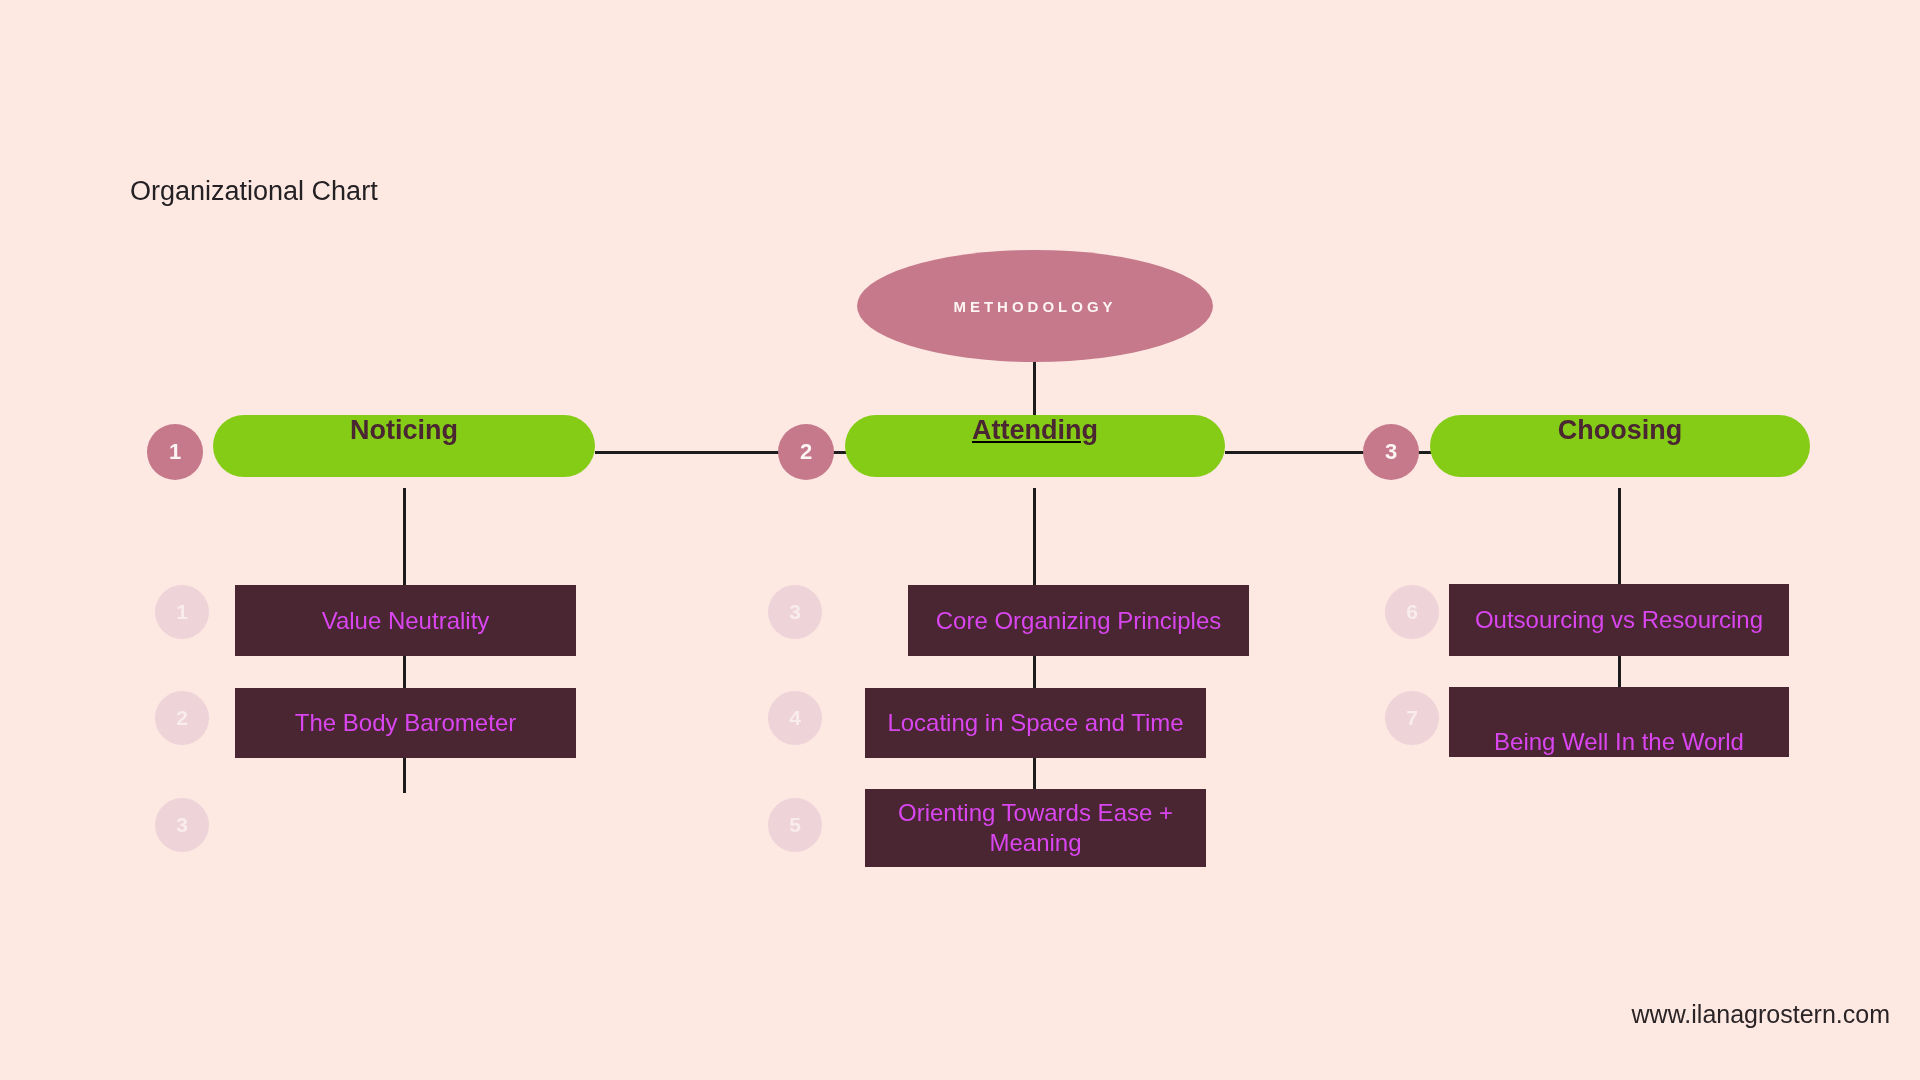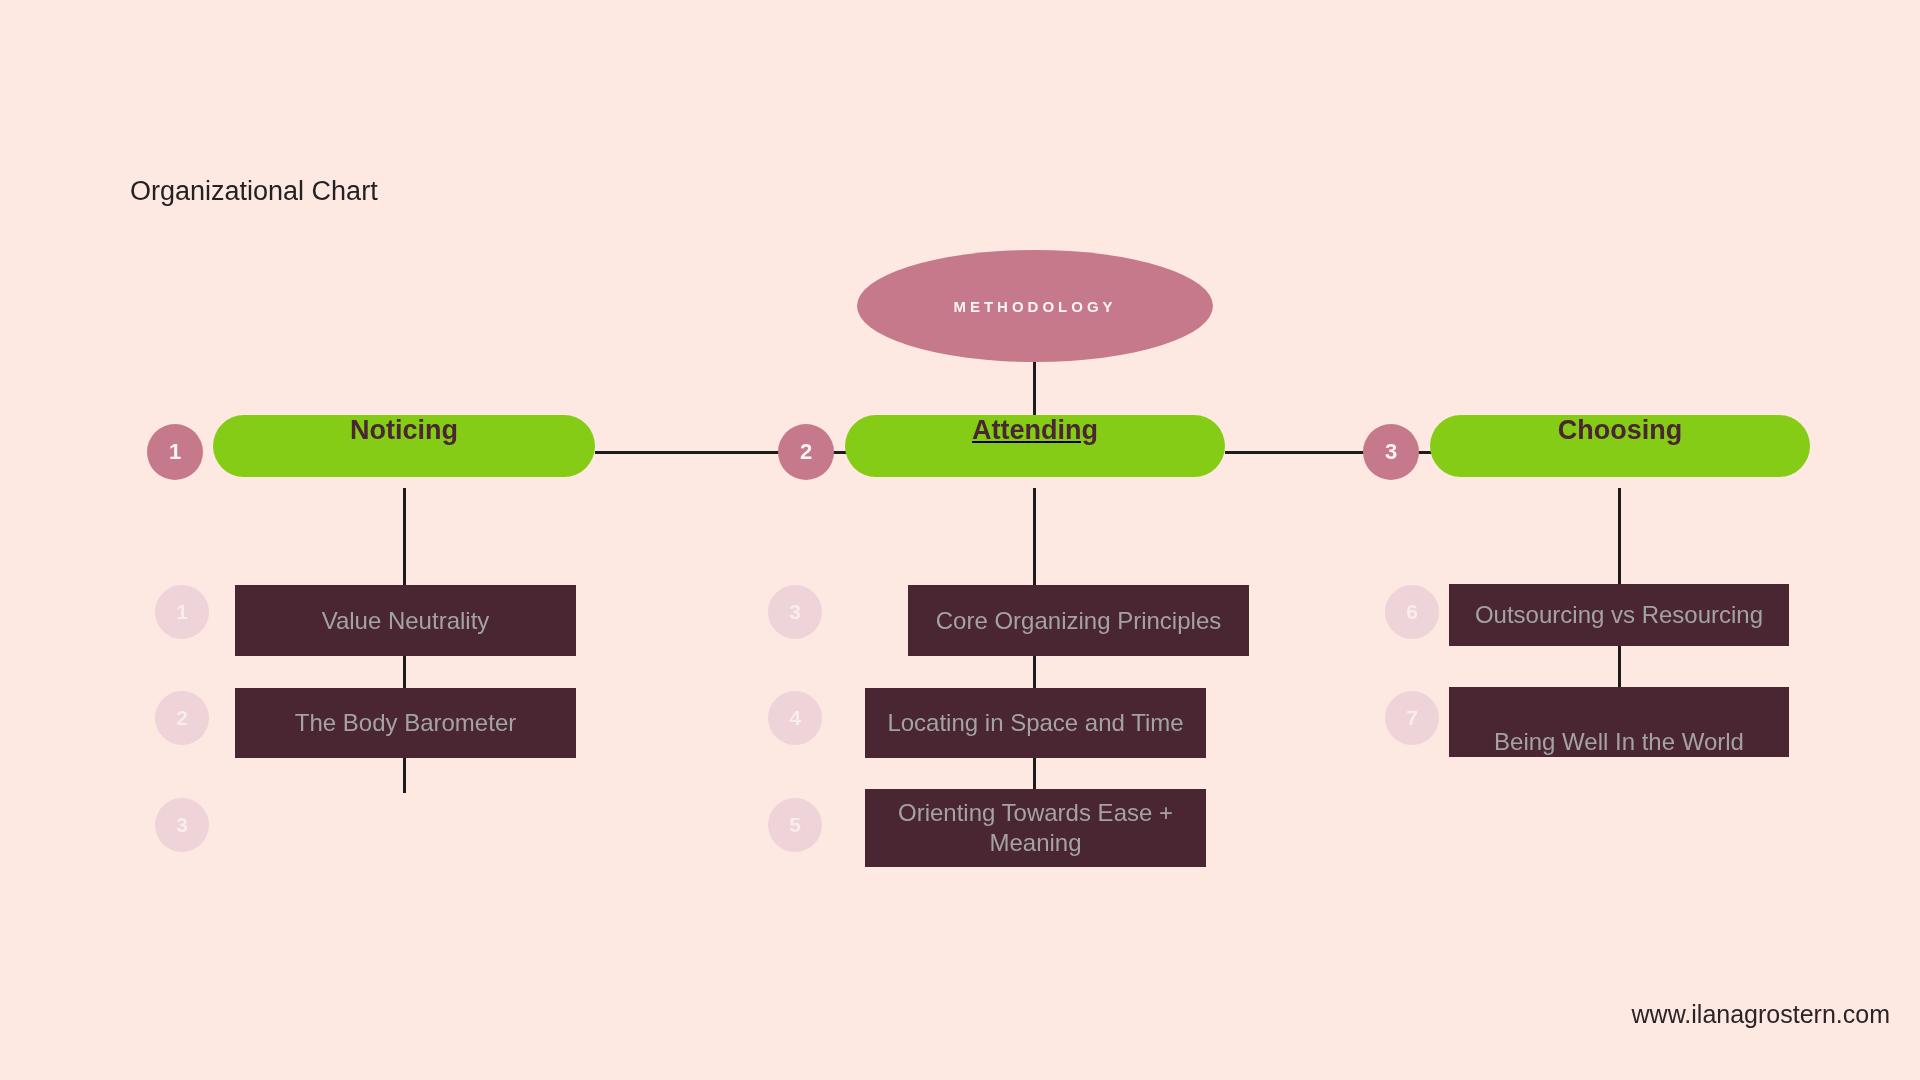--- a/index.html
+++ b/index.html
@@ -43,21 +43,21 @@
     background:#c5798b;
     display:flex;align-items:center;justify-content:center;
     color:#fdf5f4;font-weight:700;font-size:22px;
     z-index:4;
   }
   .leaf-box{
     position:absolute;width:341px;
     background:#4a2532;
     display:flex;align-items:center;justify-content:center;
     text-align:center;
-    color:#a3a3a3;font-size:24px;line-height:1.25;
+    color:#d946ef;font-size:24px;line-height:1.25;
     padding:0 10px;box-sizing:border-box;
     z-index:2;
   }
   .faded-badge{
     position:absolute;width:54px;height:54px;border-radius:50%;
     background:#eed3d8;
     display:flex;align-items:center;justify-content:center;
     color:#f9eced;font-weight:700;font-size:21px;
     z-index:2;
   }
@@ -117,21 +117,21 @@
   <div class="faded-badge" style="left:768px;top:691px;">4</div>
   <div class="leaf-box" style="left:865px;top:688px;height:70px;">
     <span>Locating in Space and Time</span>
   </div>
   <div class="faded-badge" style="left:768px;top:798px;">5</div>
   <div class="leaf-box" style="left:865px;top:789px;height:78px;">
     <span>Orienting Towards Ease + Meaning</span>
   </div>
 
   <div class="faded-badge" style="left:1385px;top:585px;">6</div>
-  <div class="leaf-box" style="left:1449px;top:584px;height:62px;width:340px;">
+  <div class="leaf-box" style="left:1449px;top:584px;height:72px;width:340px;">
     <span>Outsourcing vs Resourcing</span>
   </div>
   <div class="faded-badge" style="left:1385px;top:691px;">7</div>
   <div class="leaf-box" style="left:1449px;top:687px;height:70px;width:340px;align-items:flex-end;">
     <span>Being Well In the World</span>
   </div>
 
   <div class="footer-url">www.ilanagrostern.com</div>
 
 </div>

